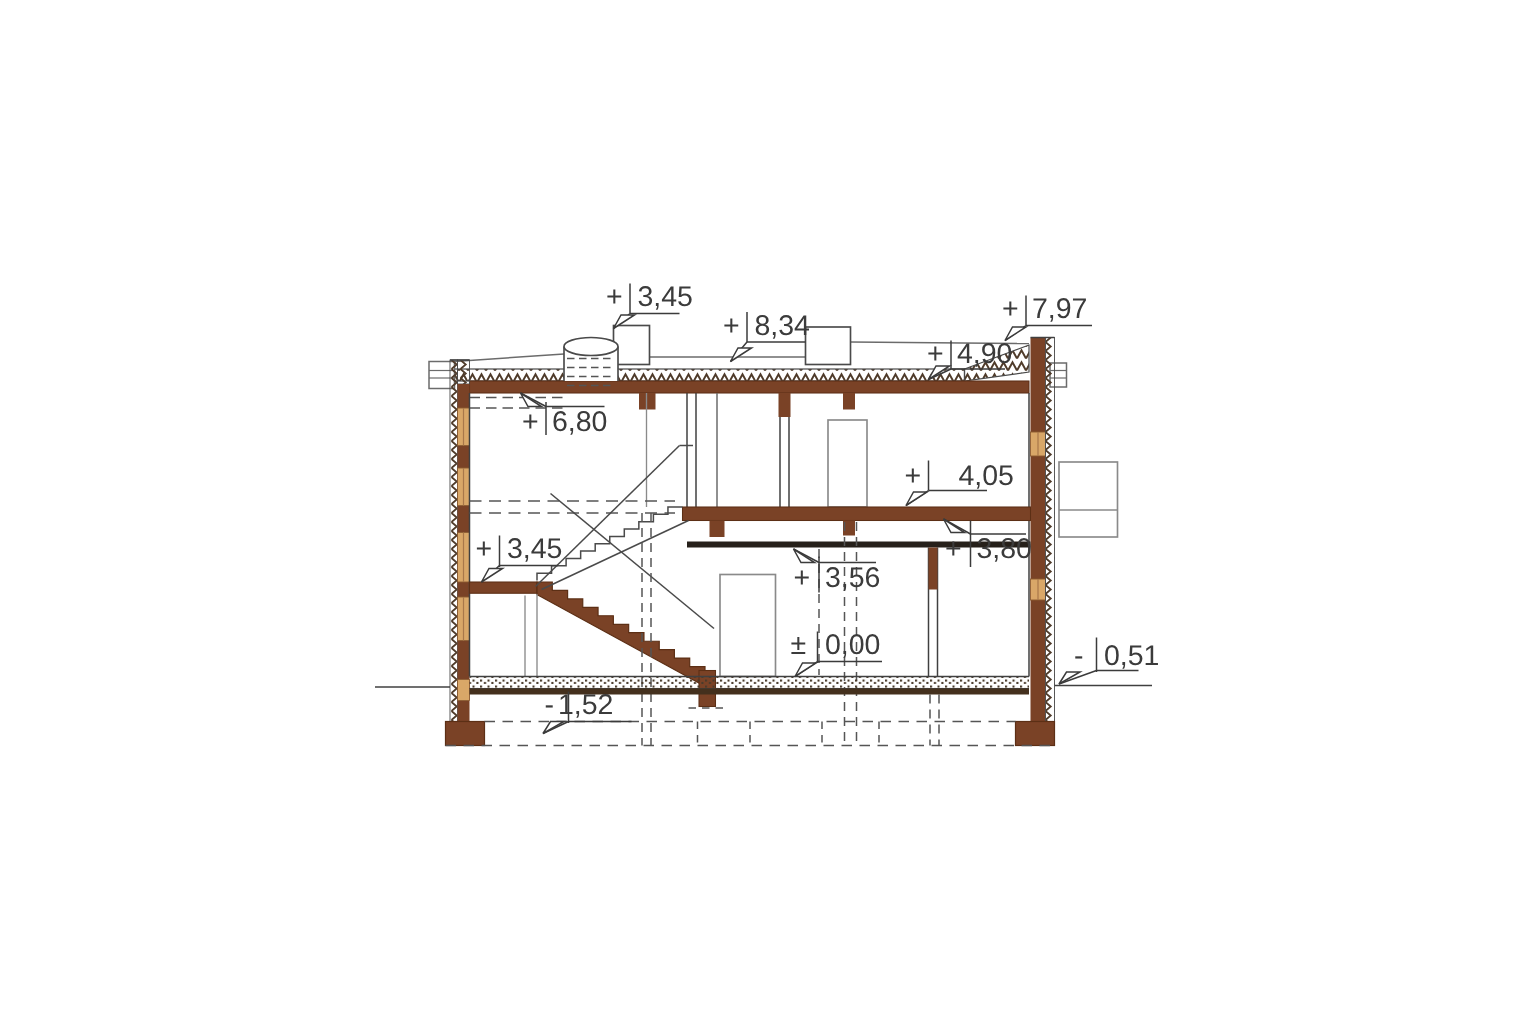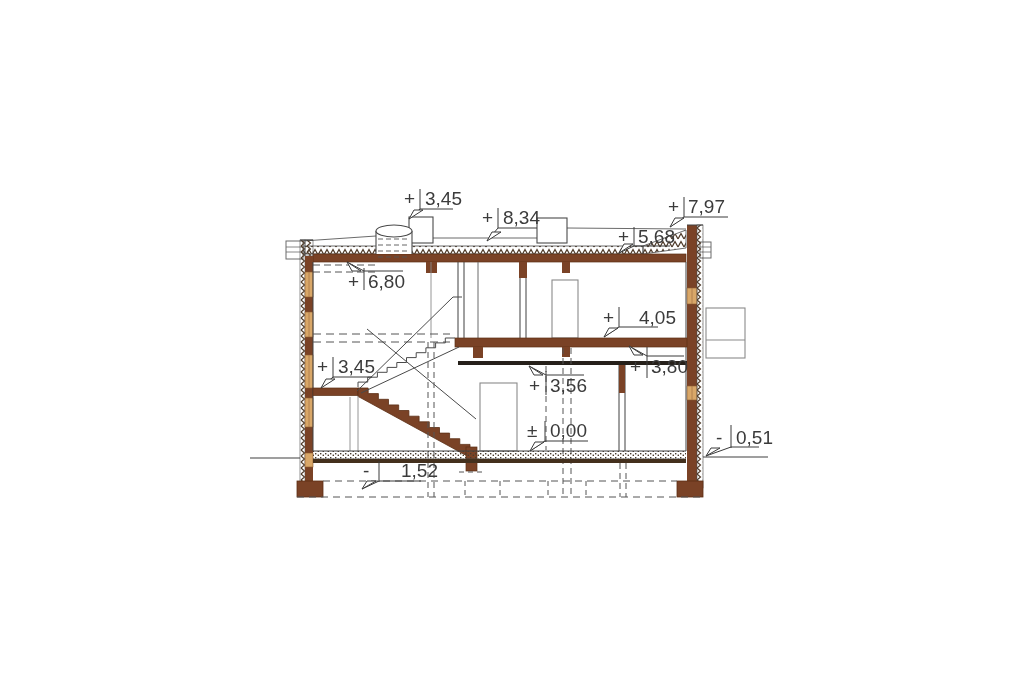--- a/index.html
+++ b/index.html
@@ -270,21 +270,21 @@
 <div class="mk" style="left:482px;top:208px">
   <span style="left:0">+</span>
   <span style="left:21px">8,34</span>
 </div>
 <div class="mk" style="left:668px;top:197px">
   <span style="left:0">+</span>
   <span style="left:20px">7,97</span>
 </div>
 <div class="mk" style="left:618px;top:227px">
   <span style="left:0">+</span>
-  <span style="left:20px">5,68</span>
+  <span style="left:20px">4,90</span>
 </div>
 <div class="mk" style="left:348px;top:272px">
   <span style="left:0">+</span>
   <span style="left:20px">6,80</span>
 </div>
 <div class="mk" style="left:603px;top:308px">
   <span style="left:0">+</span>
   <span style="left:36px">4,05</span>
 </div>
 <div class="mk" style="left:630px;top:357px">
@@ -302,15 +302,15 @@
 <div class="mk" style="left:527px;top:421px">
   <span style="left:0">±</span>
   <span style="left:23px">0,00</span>
 </div>
 <div class="mk" style="left:716px;top:428px">
   <span style="left:0">-</span>
   <span style="left:20px">0,51</span>
 </div>
 <div class="mk" style="left:363px;top:461px">
   <span style="left:0">-</span>
-  <span style="left:38px">1,52</span>
+  <span style="left:9px">1,52</span>
 </div>
 </div>
 
 </body></html>

